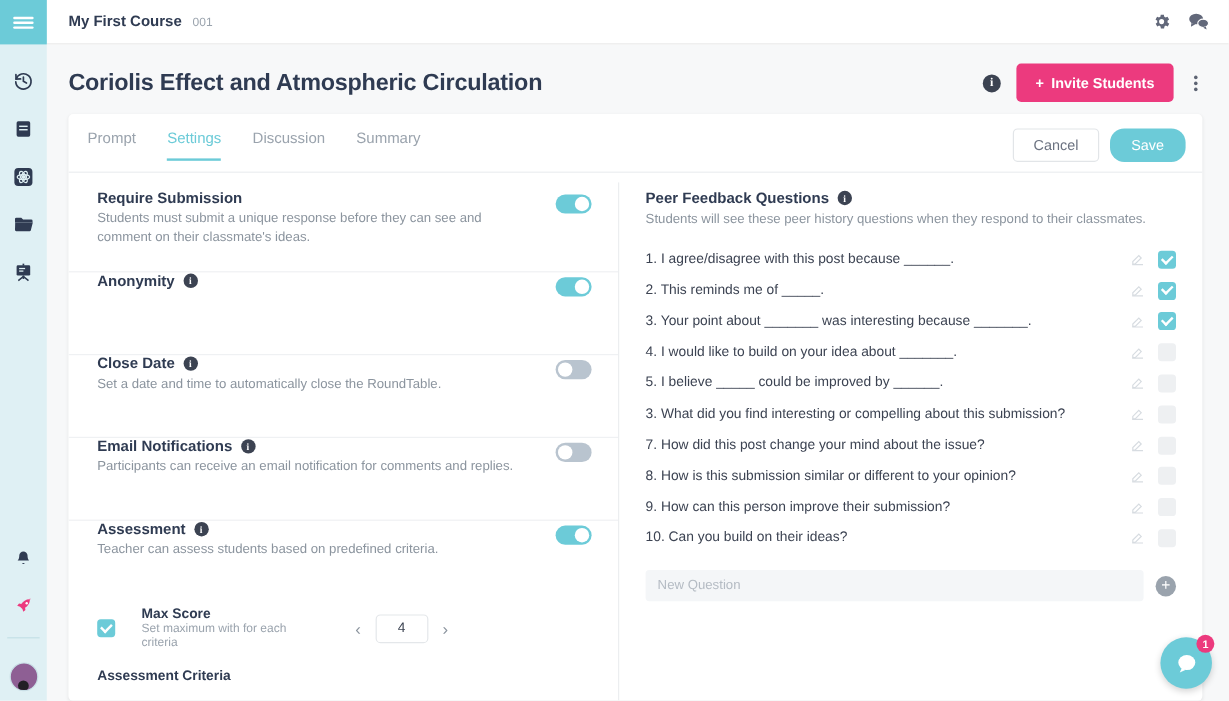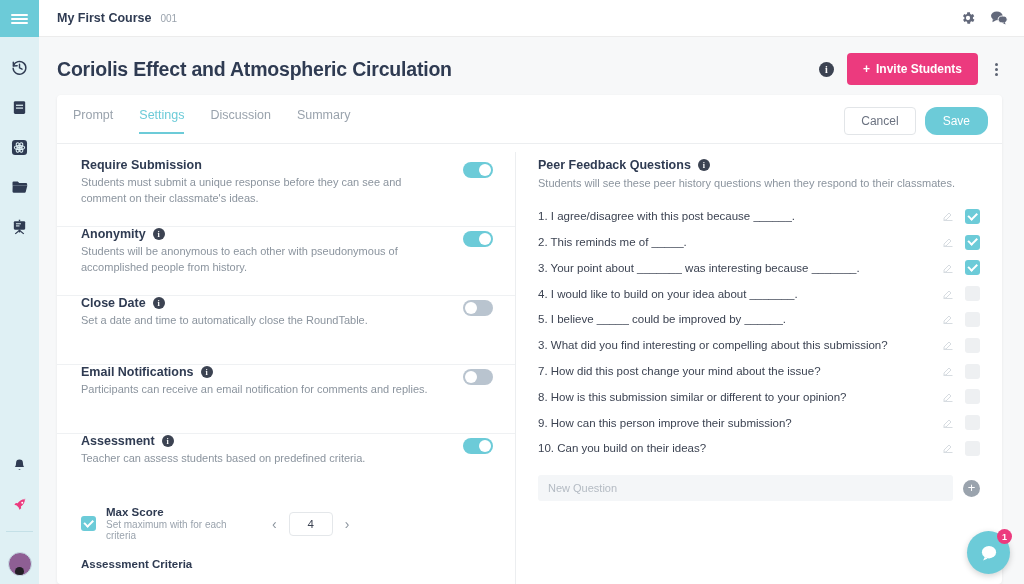--- a/index.html
+++ b/index.html
@@ -144,21 +144,21 @@
   .toggle.on { background: #6ccbd8; }
   .toggle.off { background: #b9c4cf; }
   .toggle .knob {
     position: absolute; top: 2px; width: 12px; height: 12px;
     background: #fff; border-radius: 50%;
   }
   .toggle.on .knob { right: 2px; }
   .toggle.off .knob { left: 2px; }
 
   
-  .maxscore-row { display: flex; align-items: center; padding: 14px 22px 0 24px; gap: 0; }
+  .maxscore-row { display: flex; align-items: center; padding: 14px 22px 0 24px; gap: 12px; }
   .cb {
     width: 15px; height: 15px; border-radius: 3px; flex: 0 0 15px;
     display: flex; align-items: center; justify-content: center; cursor: pointer;
   }
   .cb.checked { background: #6ccbd8; }
   .cb.checked::after {
     content: ""; width: 7px; height: 3.5px;
     border-left: 2px solid #fff; border-bottom: 2px solid #fff;
     transform: rotate(-45deg) translate(1px,-1px);
   }
@@ -367,21 +367,20 @@
               <div class="knob"></div>
             </div>
           </div>
 
           <div class="setting">
             <div class="setting-text">
               <div class="setting-title">
                 <span>Anonymity</span>
                 <span class="info-dot" style="width:12px;height:12px;font-size:8px;">i</span>
               </div>
-              <div class="setting-desc">Students will be anonymous to each other with pseudonymous of accomplished people from history.</div>
             </div>
             <div class="toggle on">
               <div class="knob"></div>
             </div>
           </div>
 
           <div class="setting">
             <div class="setting-text">
               <div class="setting-title">
                 <span>Close Date</span>

